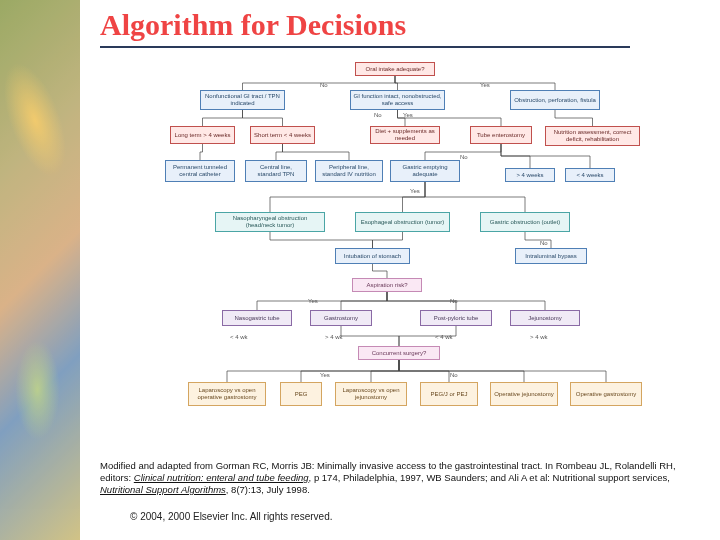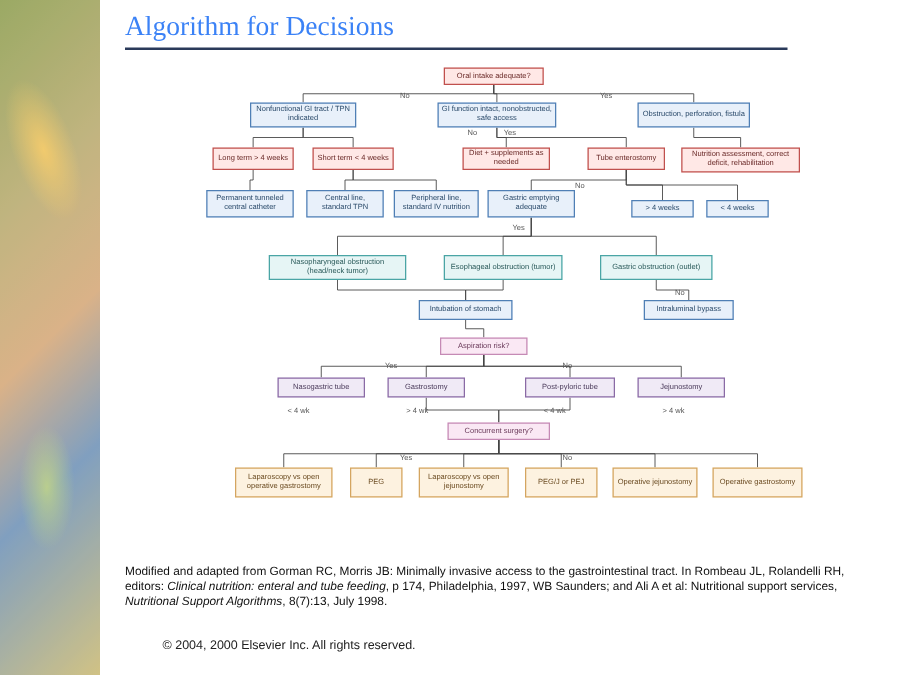--- a/index.html
+++ b/index.html
@@ -35,23 +35,23 @@
     background: radial-gradient(ellipse, rgba(200,220,100,0.7), transparent 70%);
     border-radius: 50%;
   }
   .content {
     position: absolute;
     left: 100px; top: 8px;
     width: 610px;
   }
   .title {
     font-family: "Times New Roman", serif;
-    font-size: 22px;
-    font-weight: normal;
-    color: #3b82f6;
+    font-size: 30px;
+    font-weight: bold;
+    color: #ef4444;
     margin-bottom: 4px;
   }
   .title-underline {
     width: 530px;
     height: 2px;
     background: #2a3a5a;
     margin-bottom: 14px;
   }
   .flowchart {
     position: relative;
@@ -92,21 +92,21 @@
     stroke-width: 0.7;
     fill: none;
   }
   .citation {
     font-size: 9.5px;
     line-height: 1.25;
     color: #111;
     margin-top: 8px;
     width: 590px;
   }
-  .citation .italic { font-style: italic; }
+  .citation .italic { font-style: italic; text-decoration: underline; }
   .footer {
     position: absolute;
     left: 130px;
     bottom: 18px;
     font-size: 10px;
     color: #222;
   }
 </style>
 </head>
 <body>

